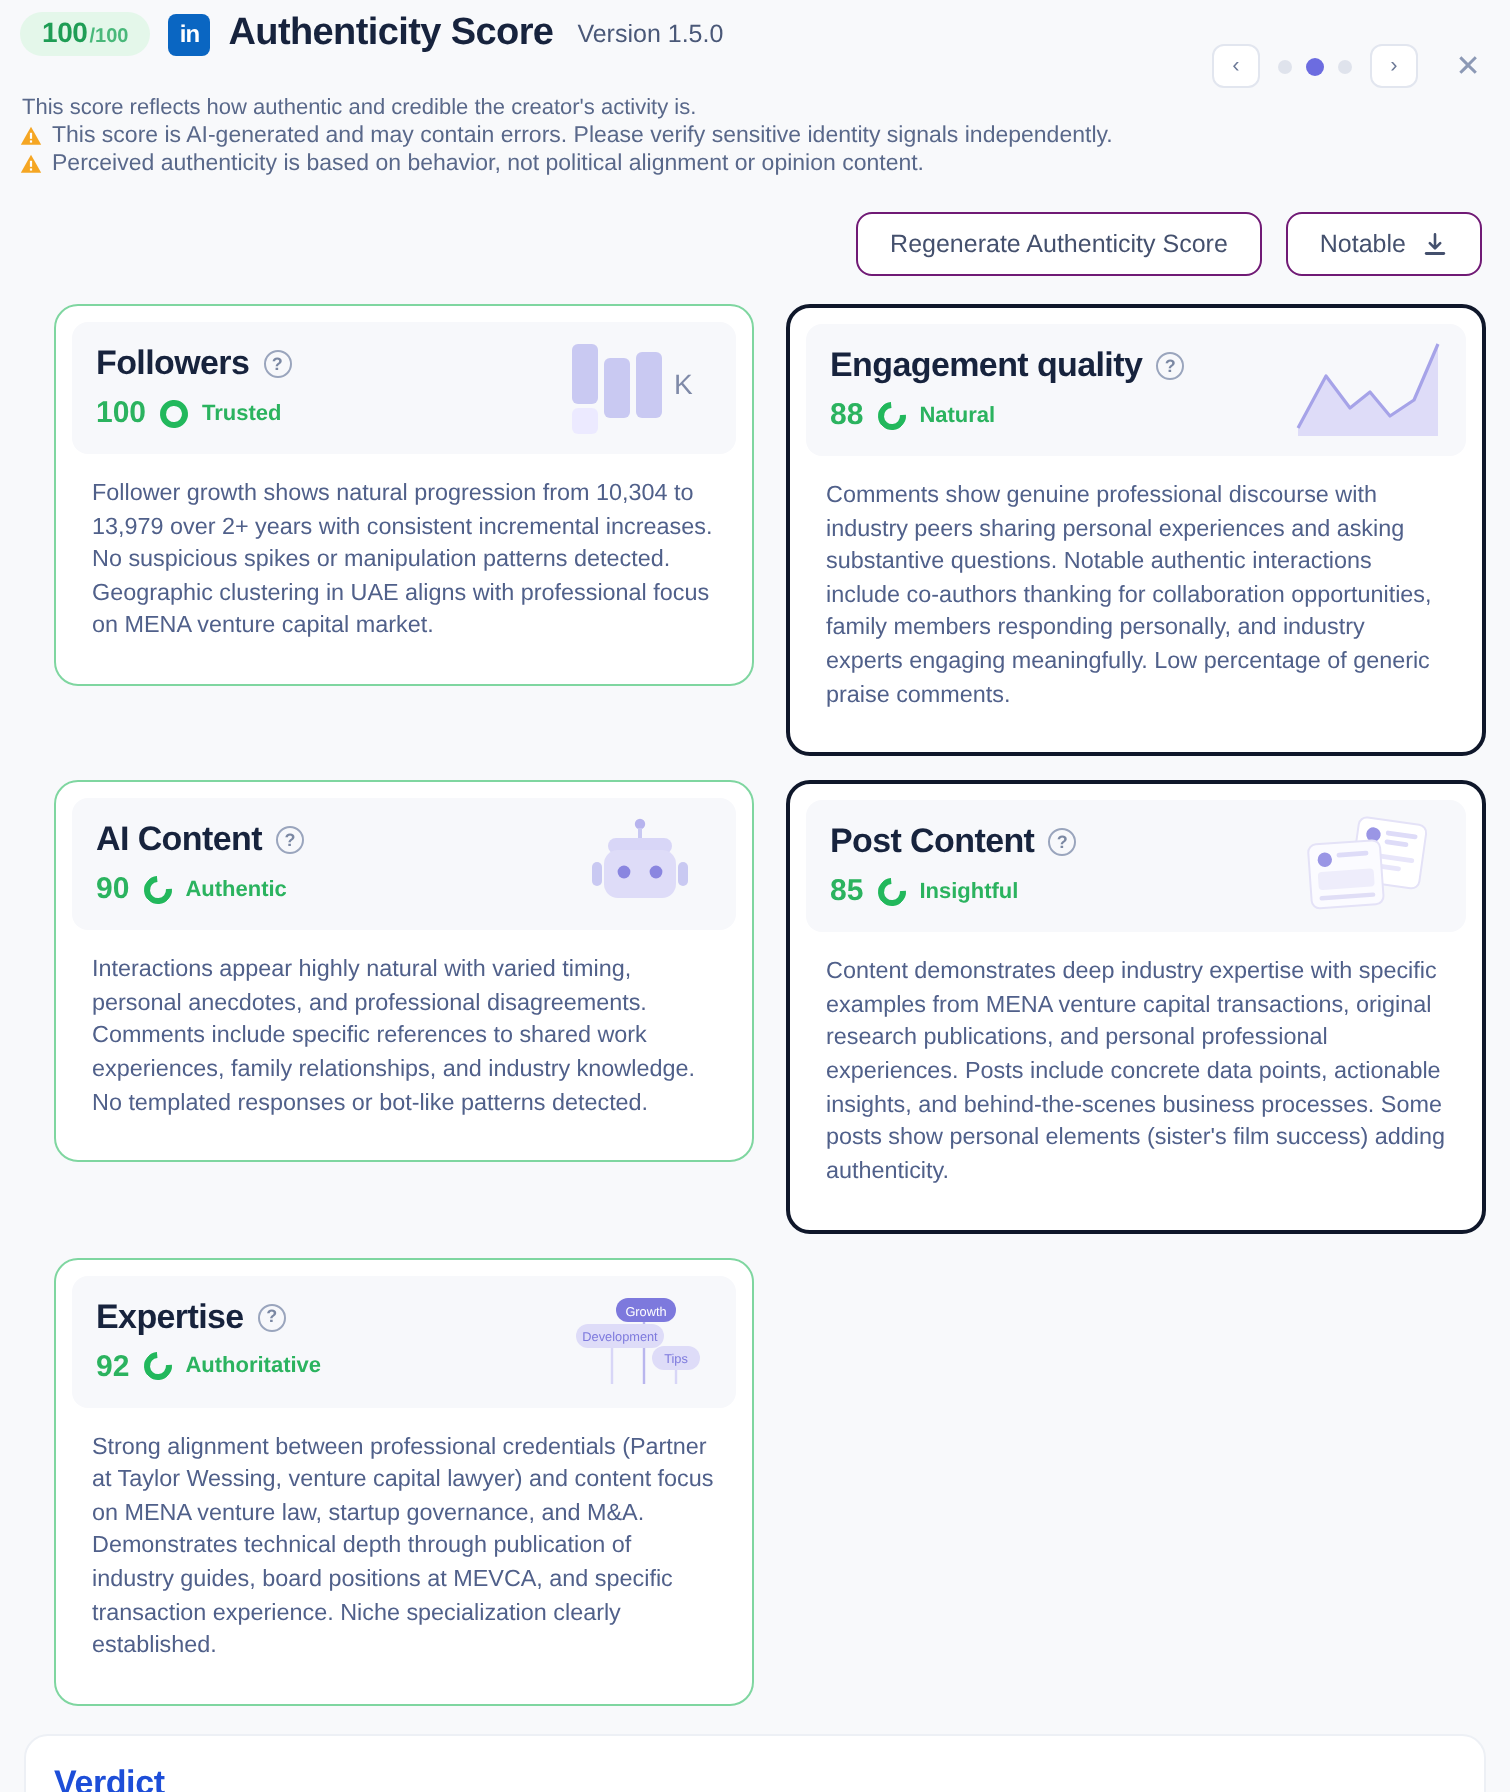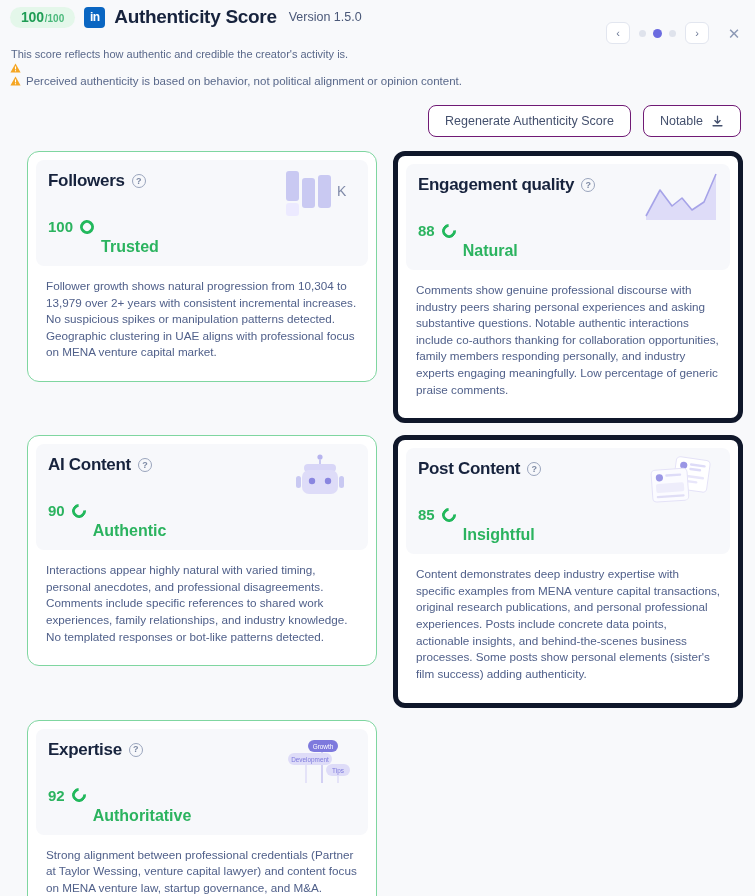--- a/index.html
+++ b/index.html
@@ -145,21 +145,21 @@
   .grid {
     display: grid;
     grid-template-columns: 1fr 1fr;
     gap: 12px 16px;
     padding: 14px 12px 0 27px;
     align-items: start;
   }
   .card {
     background: #fff;
     border-radius: 12px;
-    border: 5px solid #0f172a;
+    border: 2px solid #0f172a;
     overflow: hidden;
     padding: 8px;
   }
   .card.accent { border: 1px solid #7fd6a0; }
 
   .card-head {
     background: #f7f8fb;
     border-radius: 8px;
     padding: 11px 12px 10px 12px;
     position: relative;
@@ -200,24 +200,23 @@
   }
   .ring {
     width: 14px; height: 14px;
     border-radius: 50%;
     border: 3px solid #22b85c;
     border-top-color: transparent;
     transform: rotate(40deg);
   }
   .ring.full { border-top-color: #22b85c; }
   .score-label {
-    font-size: 16px;
+    font-size: 11px;
     font-weight: 700;
     color: #2bb35f;
-    margin-top: 41px;
   }
   .card-art {
     position: absolute;
     right: 10px;
     top: 8px;
     width: 76px;
     height: 52px;
   }
   .card-body {
     font-size: 11.7px;
@@ -275,20 +274,21 @@
     </div>
 
     <div class="subtitle">This score reflects how authentic and credible the creator's activity is.</div>
 
     <div class="warn-row">
       <svg class="warn-tri" width="11" height="10" viewBox="0 0 11 10">
         <path d="M5.5 0.4 L10.6 9.4 L0.4 9.4 Z" fill="#f5a623"></path>
         <rect x="4.95" y="3.4" width="1.1" height="3" fill="#fff"></rect>
         <rect x="4.95" y="7.2" width="1.1" height="1.1" fill="#fff"></rect>
       </svg>
+      <span>This score is AI-generated and may contain errors. Please verify sensitive identity signals independently.</span>
     </div>
 
     <div class="warn-row">
       <svg class="warn-tri" width="11" height="10" viewBox="0 0 11 10">
         <path d="M5.5 0.4 L10.6 9.4 L0.4 9.4 Z" fill="#f5a623"></path>
         <rect x="4.95" y="3.4" width="1.1" height="3" fill="#fff"></rect>
         <rect x="4.95" y="7.2" width="1.1" height="1.1" fill="#fff"></rect>
       </svg>
       <span>Perceived authenticity is based on behavior, not political alignment or opinion content.</span>
     </div>

